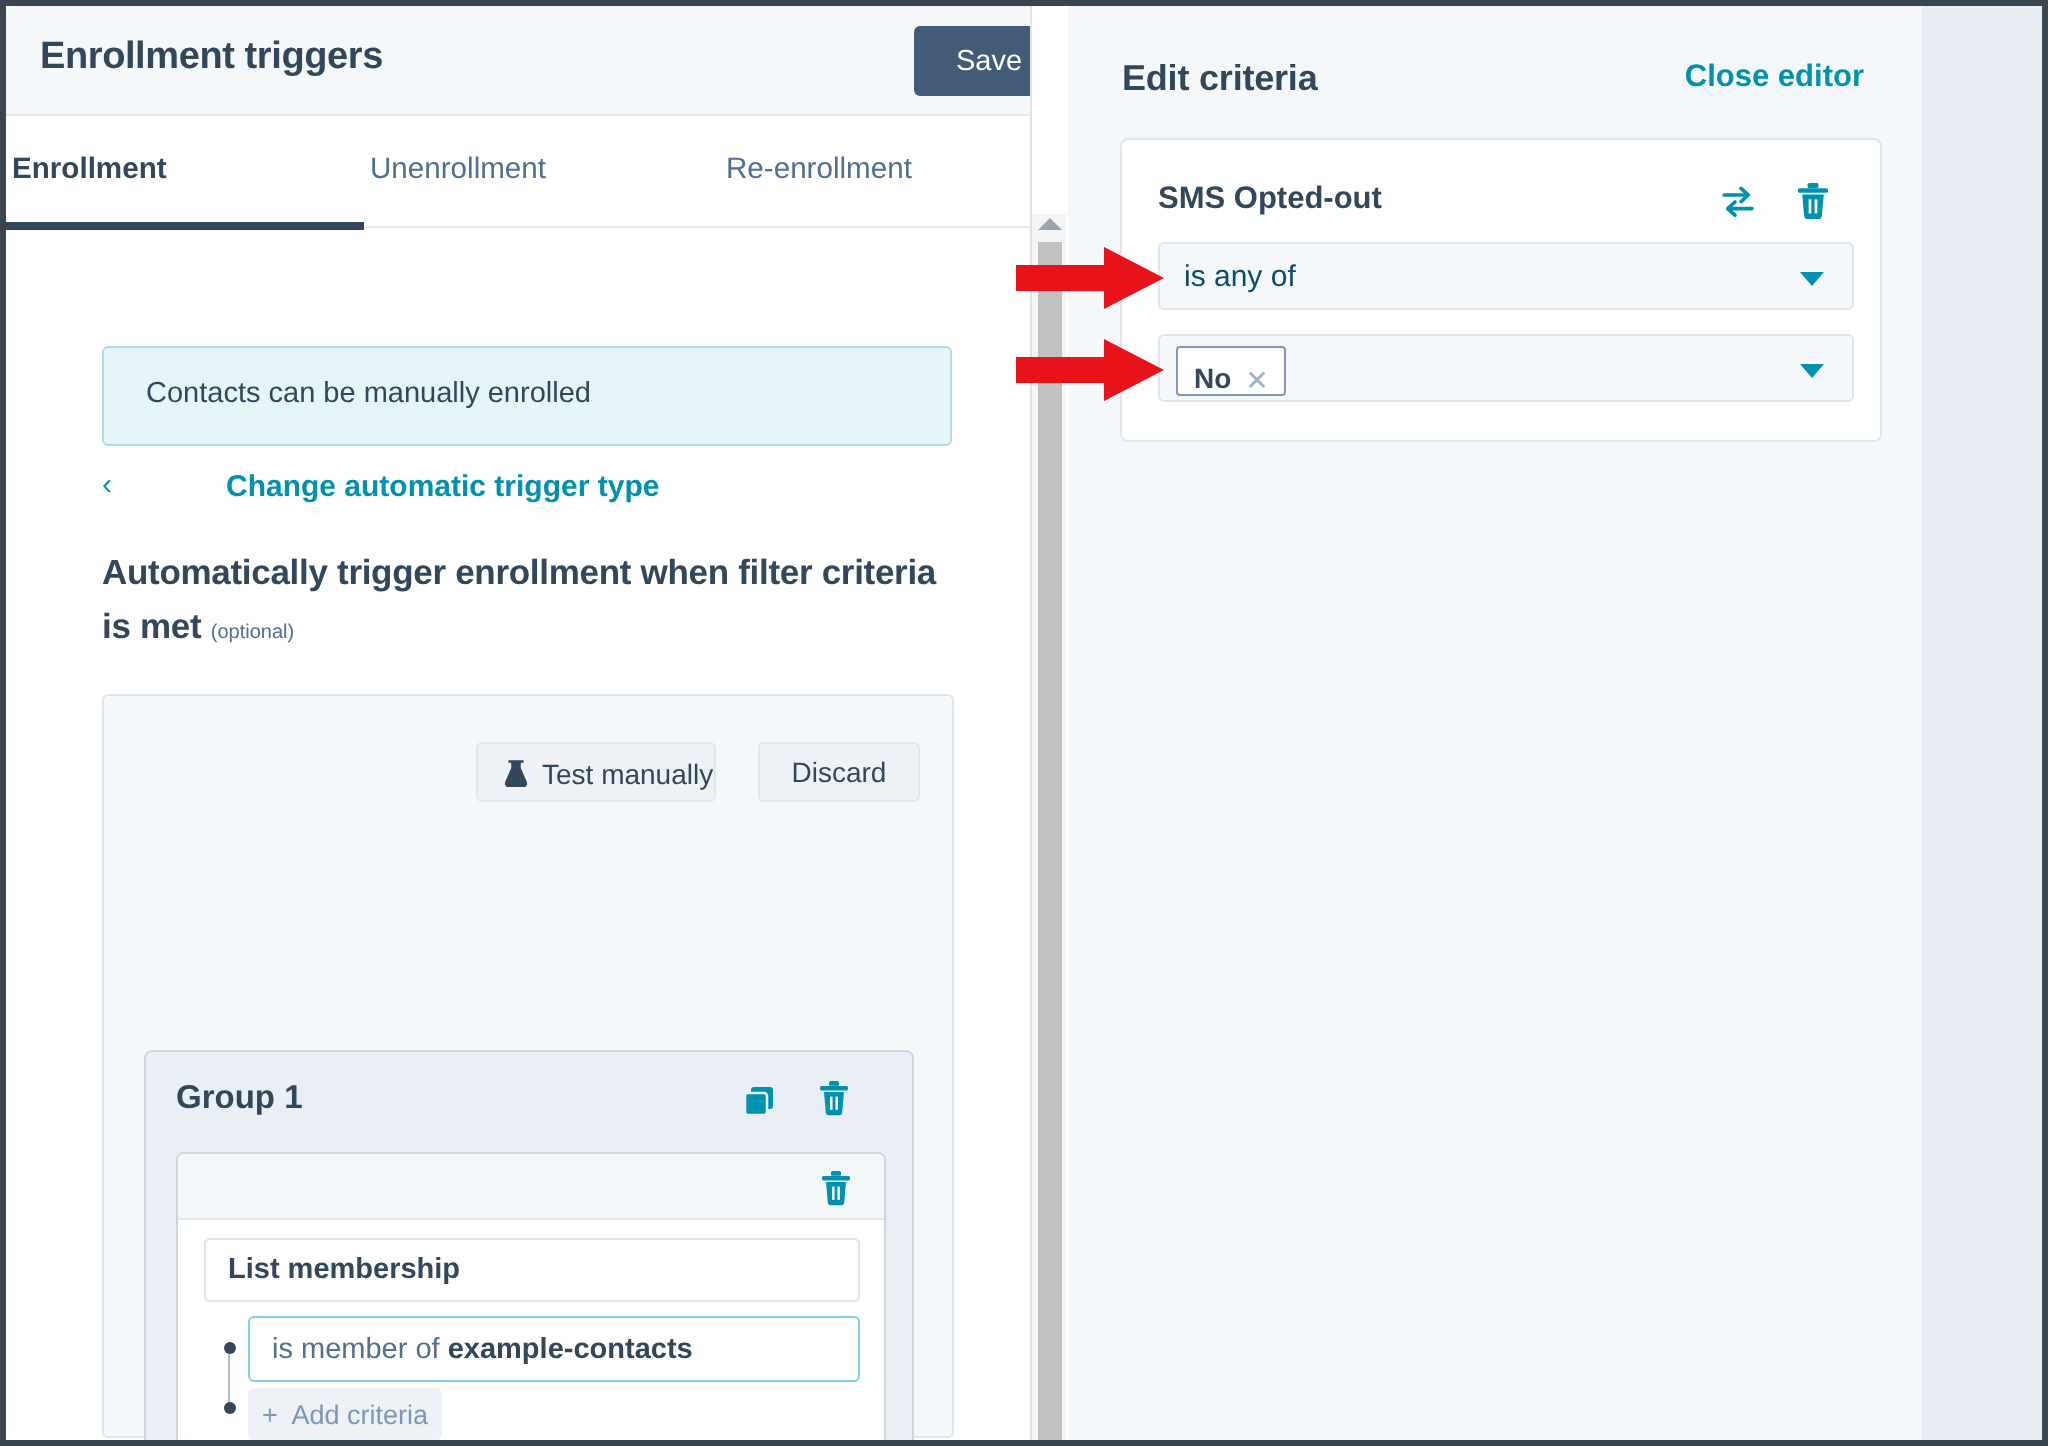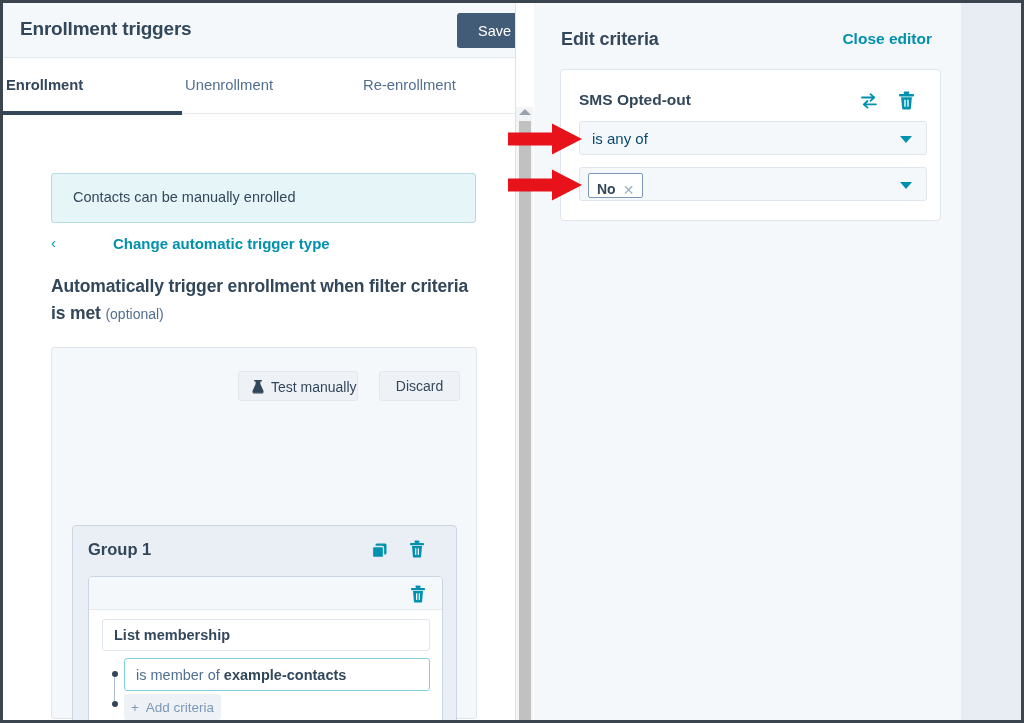--- a/index.html
+++ b/index.html
@@ -133,21 +133,21 @@
     position: absolute;
     left: 48px; top: 158px;
     width: 430px;
     font-size: 17.5px;
     font-weight: bold;
     color: #33475b;
     line-height: 27px;
     letter-spacing: -0.15px;
   }
   #auto-heading .optional {
-    font-size: 14px;
+    font-size: 10px;
     font-weight: normal;
     color: #516f90;
     letter-spacing: 0;
   }
 
   
   #filter-container {
     position: absolute;
     left: 48px; top: 232px;
     width: 426px; height: 372px;

